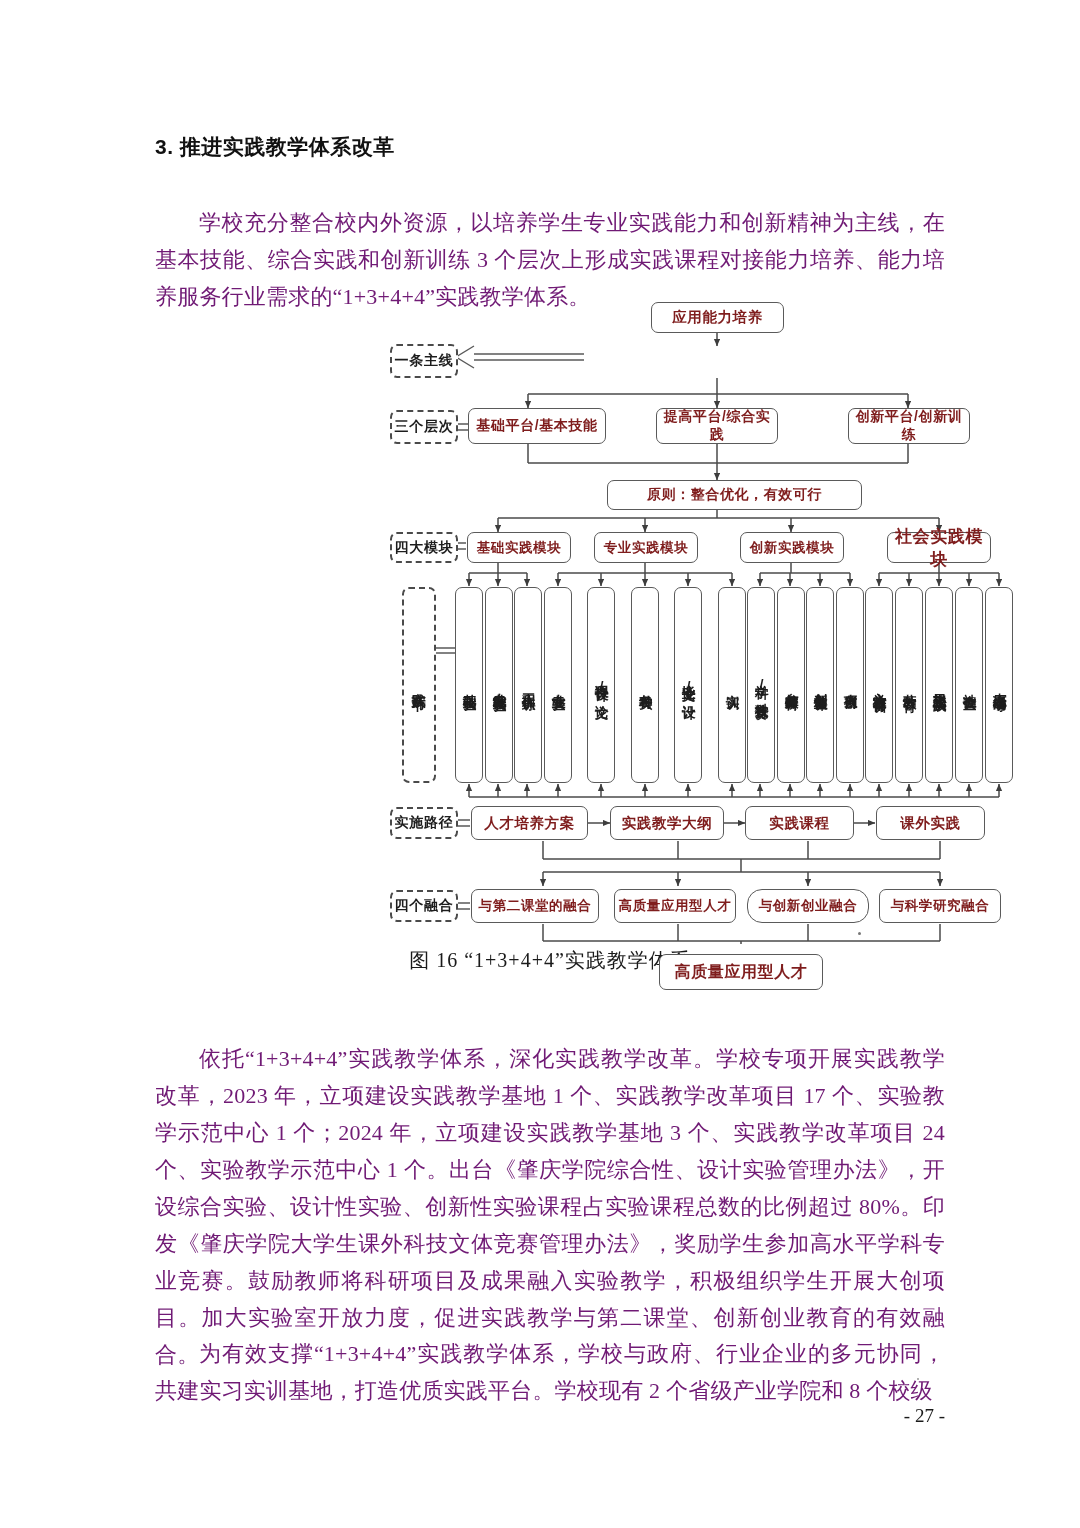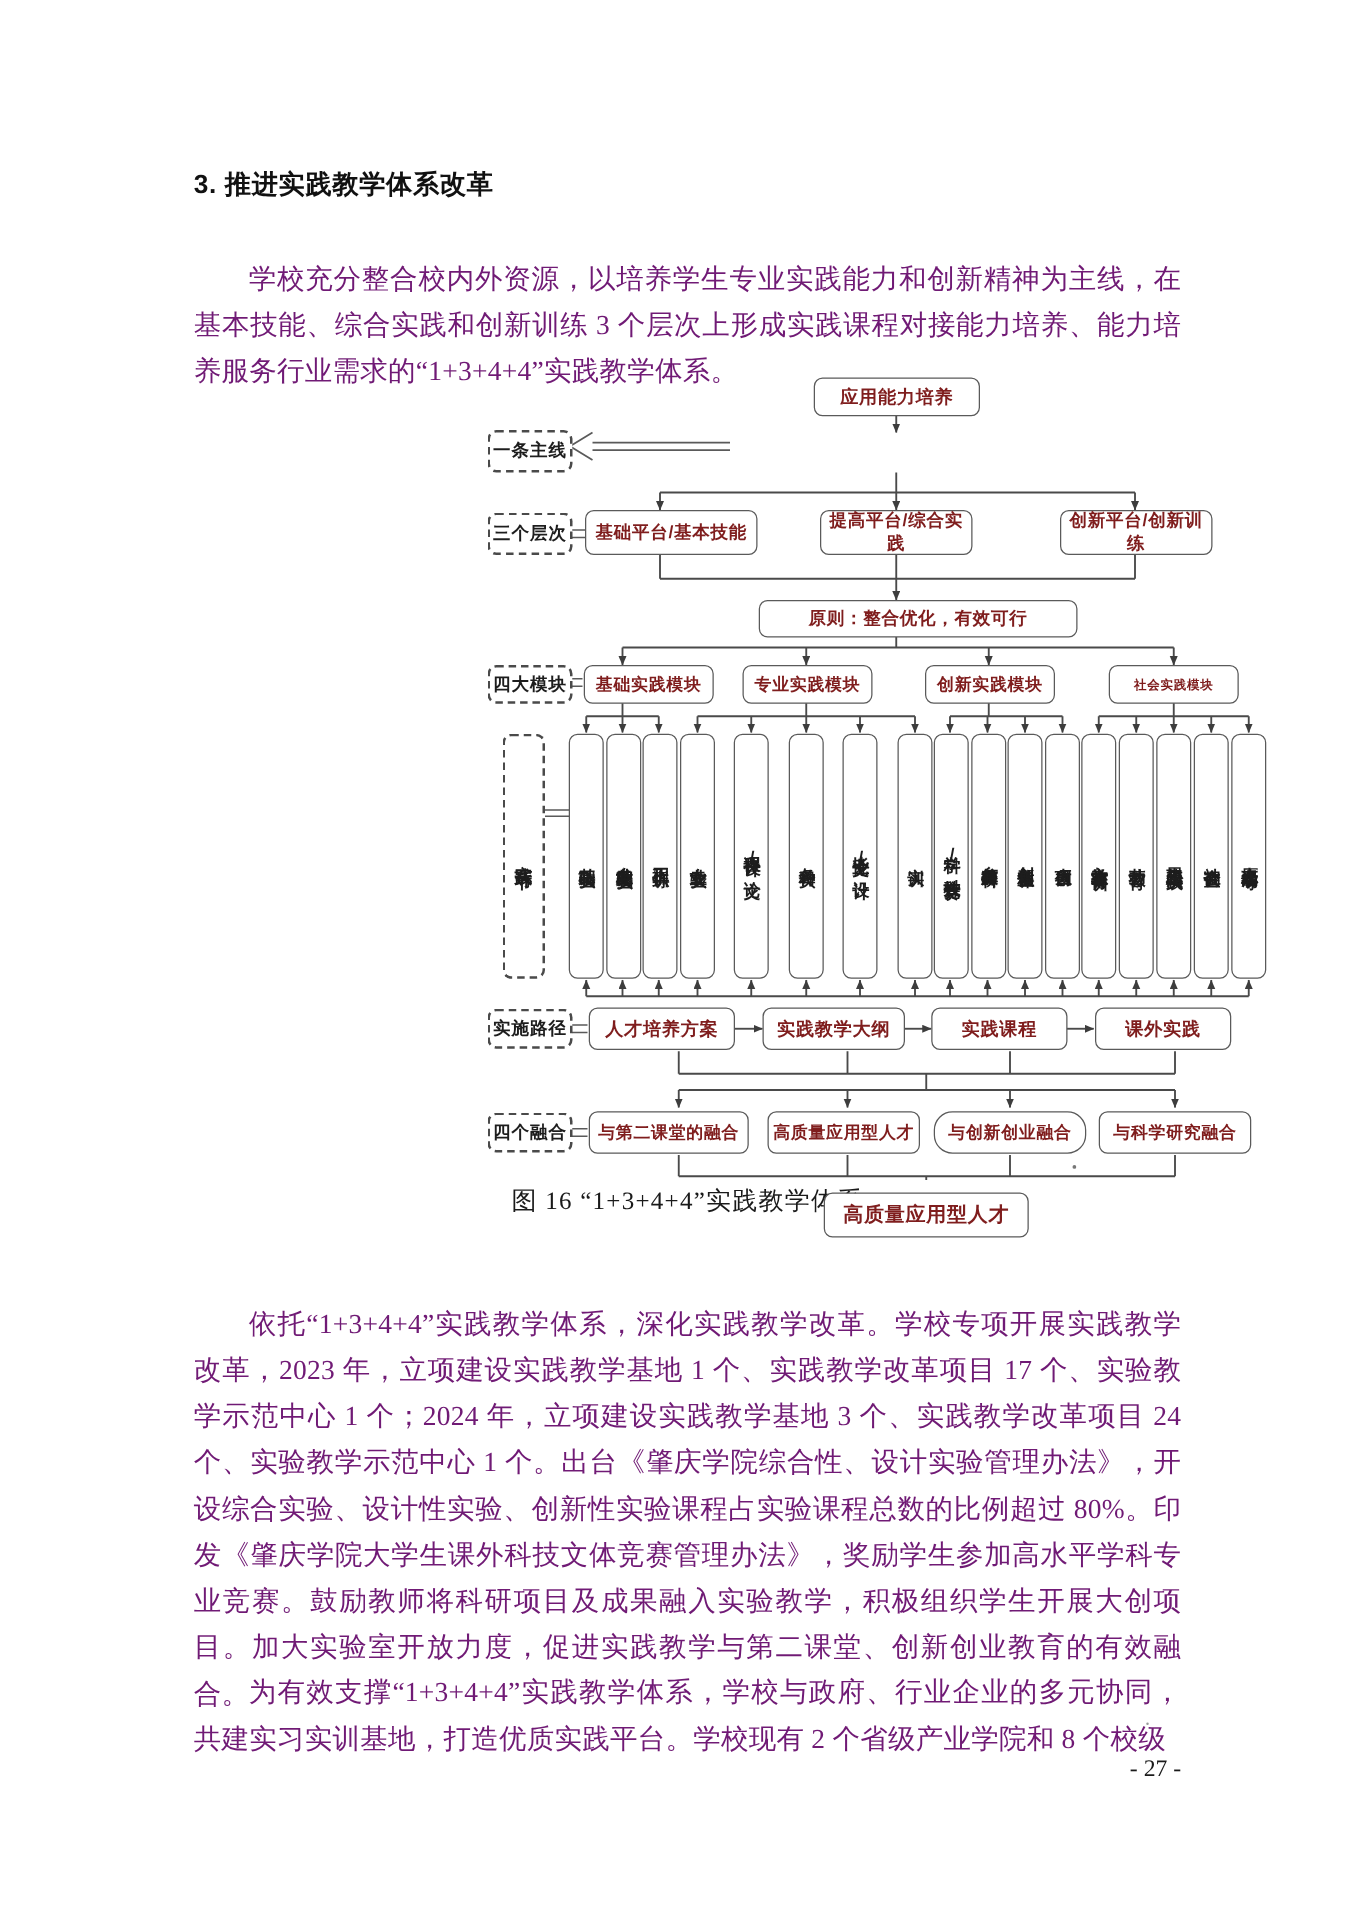--- a/index.html
+++ b/index.html
@@ -293,21 +293,21 @@
 
       <div class="nodeBox" style="left:79px;top:236px;width:104px;height:31px;font-size:13.5px;text-align:center;">
         <span>基础实践模块</span>
       </div>
       <div class="nodeBox" style="left:206px;top:236px;width:104px;height:31px;font-size:13.5px;">
         <span>专业实践模块</span>
       </div>
       <div class="nodeBox" style="left:352px;top:236px;width:104px;height:31px;font-size:13.5px;">
         <span>创新实践模块</span>
       </div>
-      <div class="nodeBox" style="left:499px;top:236px;width:104px;height:31px;font-size:10px;">
+      <div class="nodeBox" style="left:499px;top:236px;width:104px;height:31px;font-size:17px;">
         <span>社会实践模块</span>
       </div>
 
       <div class="dashBox" style="left:2px;top:236px;width:68px;height:31px;font-size:14px;">
         <span>四大模块</span>
       </div>
 
       <div class="dashBox vert" style="left:14px;top:291px;width:34px;height:196px;">
         <span style="font-size:14px;">实践环节</span>
       </div>

